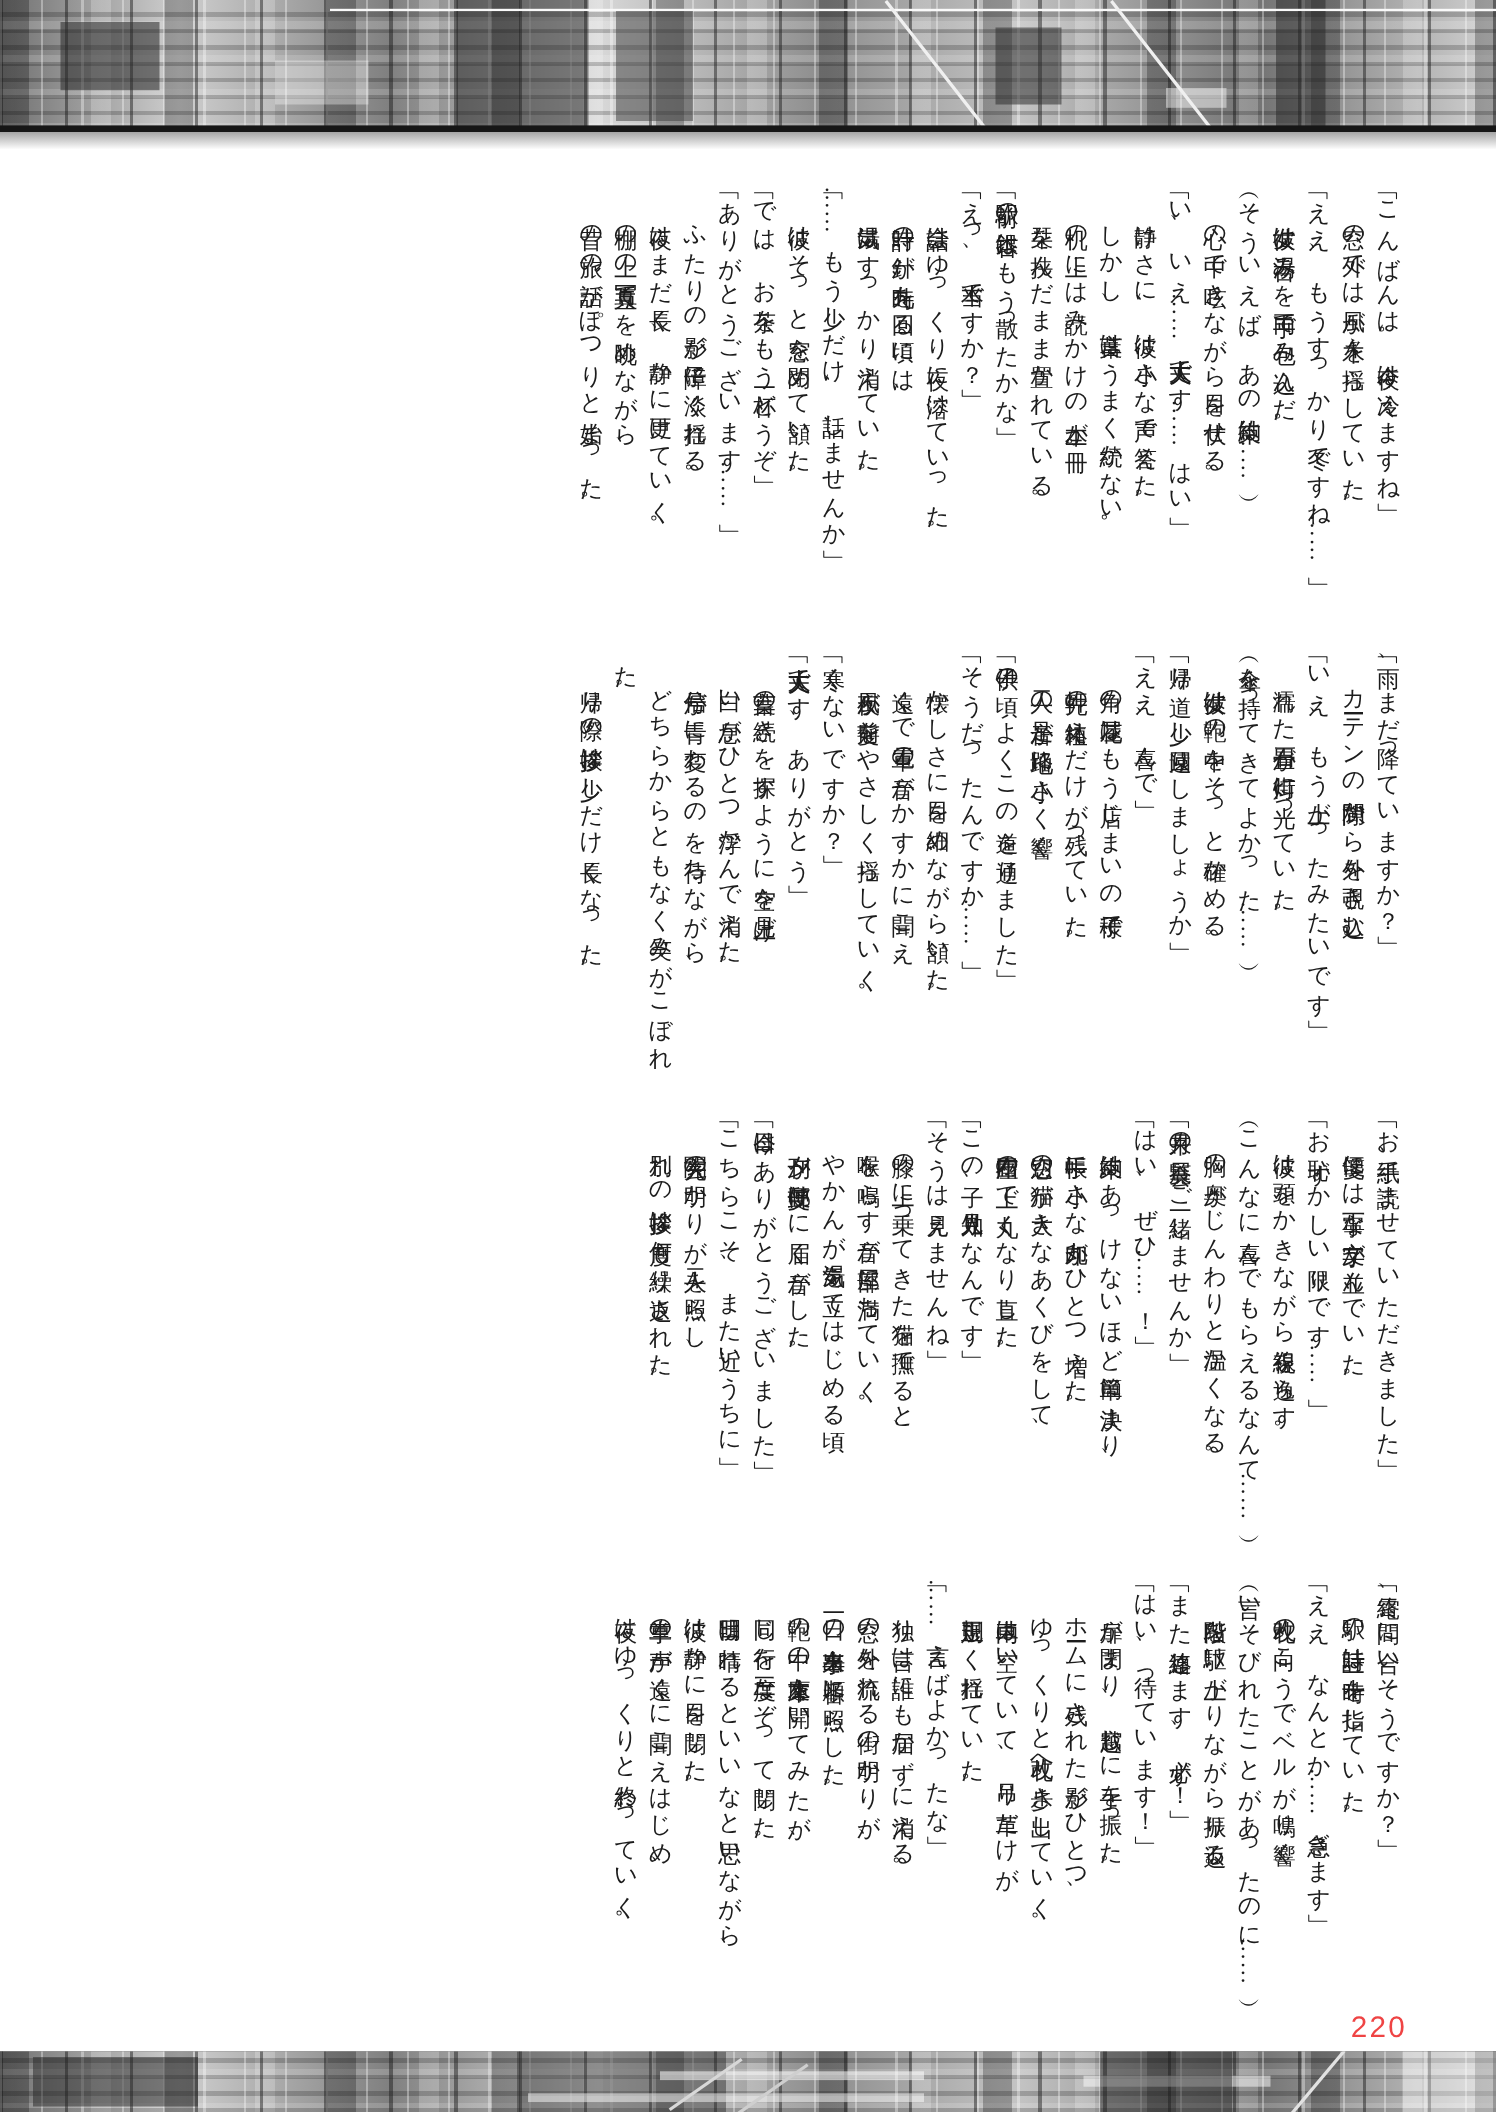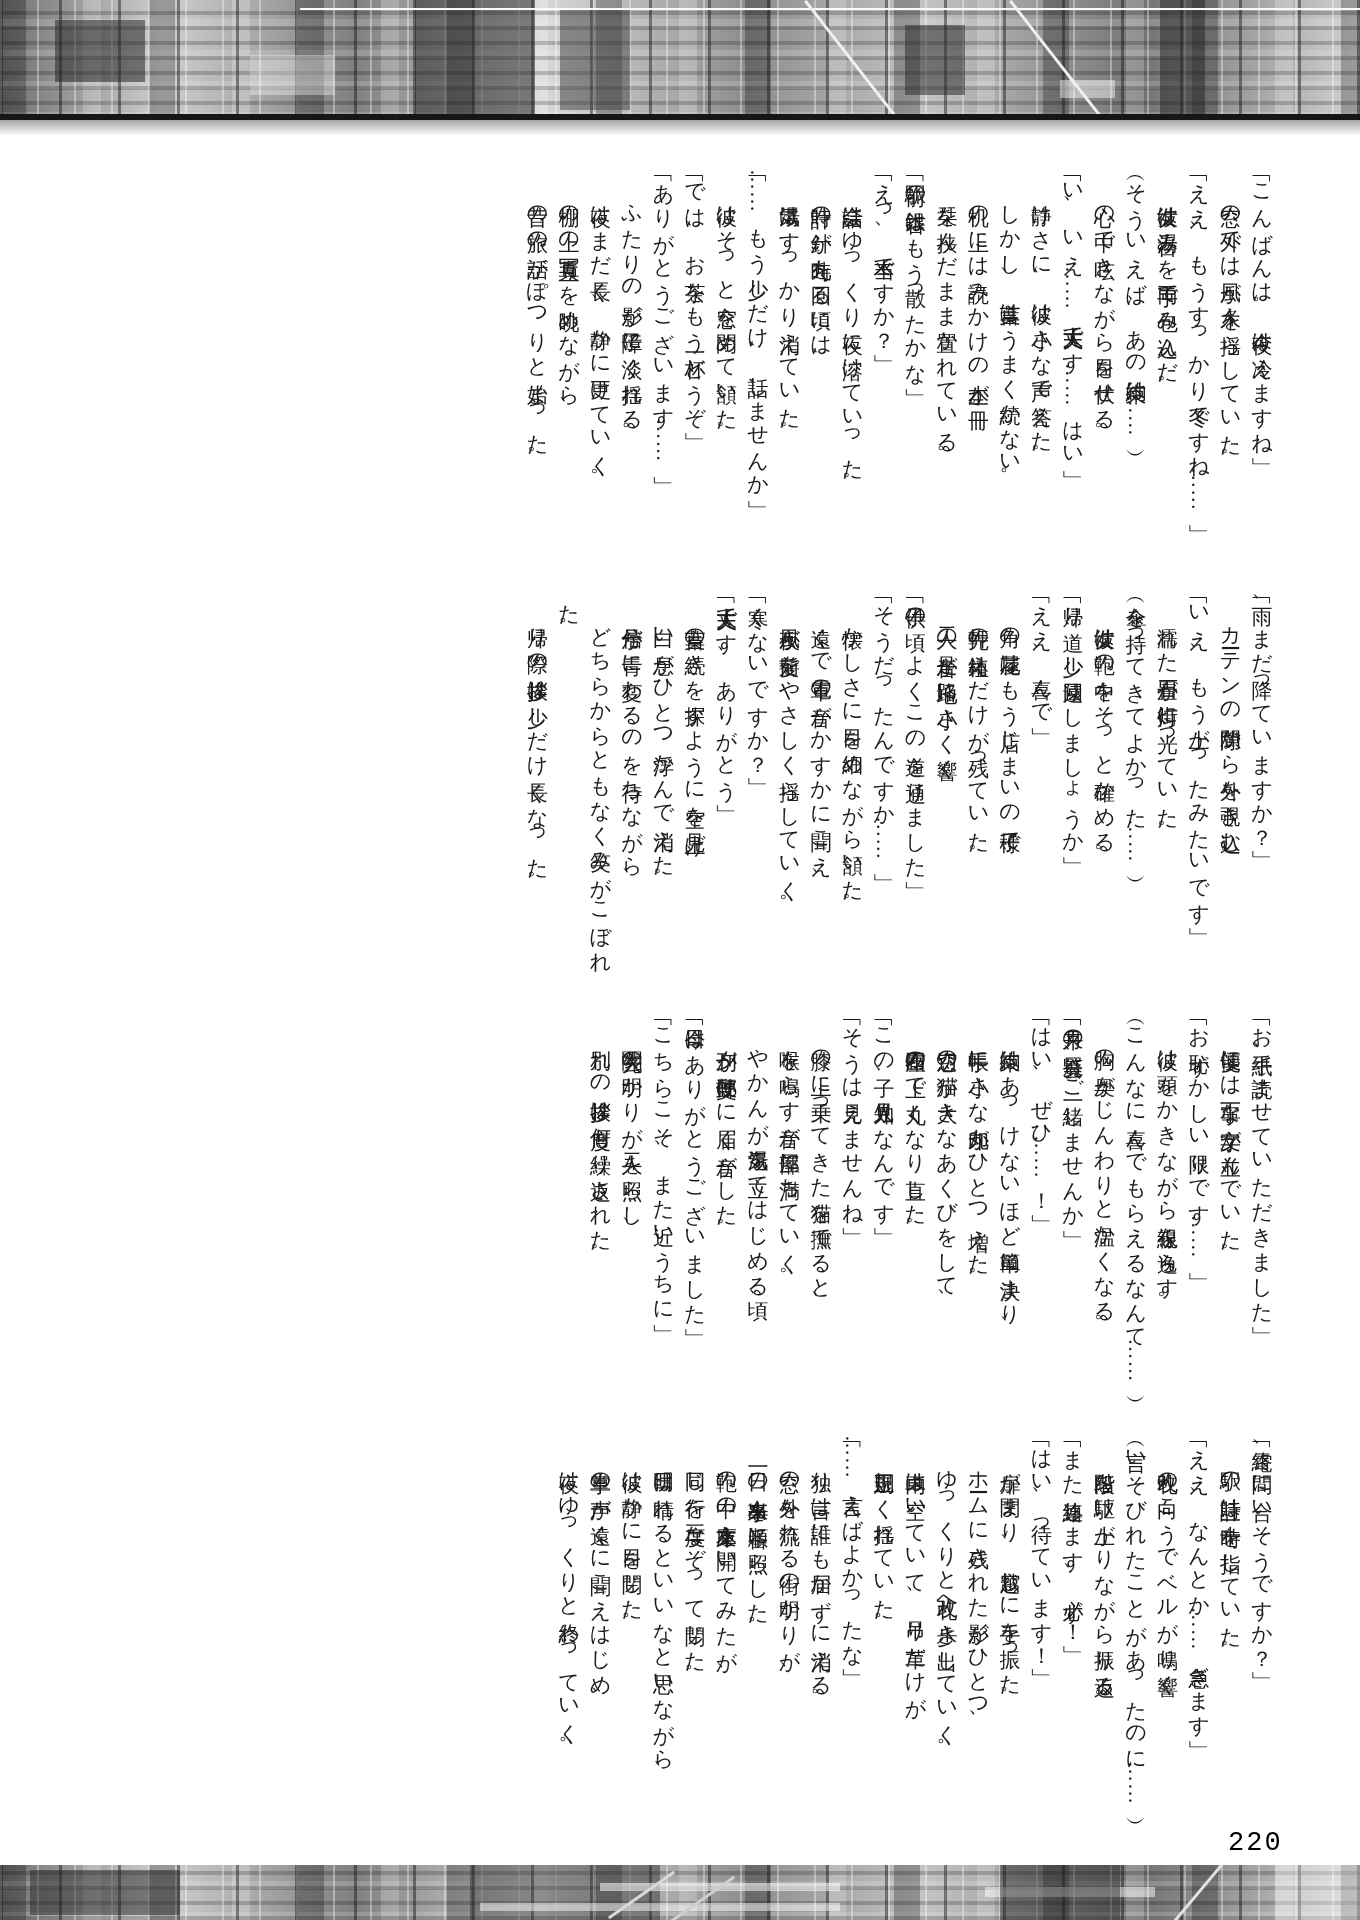--- a/index.html
+++ b/index.html
@@ -26,22 +26,22 @@
   .hline{position:absolute;height:2px;background:#fafafa;}
 
   
   .text-row{position:absolute;right:83px;width:1110px;height:392px;
       writing-mode:vertical-rl;text-orientation:mixed;
       white-space:pre-line;overflow:hidden;
       font-size:21px;line-height:31.5px;letter-spacing:1px;color:#1c1c1c;}
   .row1{top:168px;} .row2{top:590px;} .row3{top:1012px;} .row4{top:1434px;}
 
   .page-number{position:absolute;left:1228px;top:1828px;
-      font-family:Liberation Mono, monospace;
-      font-size:27px;letter-spacing:2px;color:#000000;}
+      font-family:Liberation Sans, sans-serif;
+      font-size:27px;letter-spacing:2px;color:#ef4444;}
 </style>
 </head>
 <body>
 
 <div class="page">
 
   <div class="glitch band-top">
     <div class="blk" style="left:55px;top:20px;width:90px;height:62px;background:rgba(40,40,40,.55);"></div>
     <div class="blk" style="left:415px;top:0;width:120px;height:118px;background:rgba(30,30,30,.5);"></div>
     <div class="blk" style="left:560px;top:10px;width:70px;height:100px;background:rgba(60,60,60,.5);"></div>

